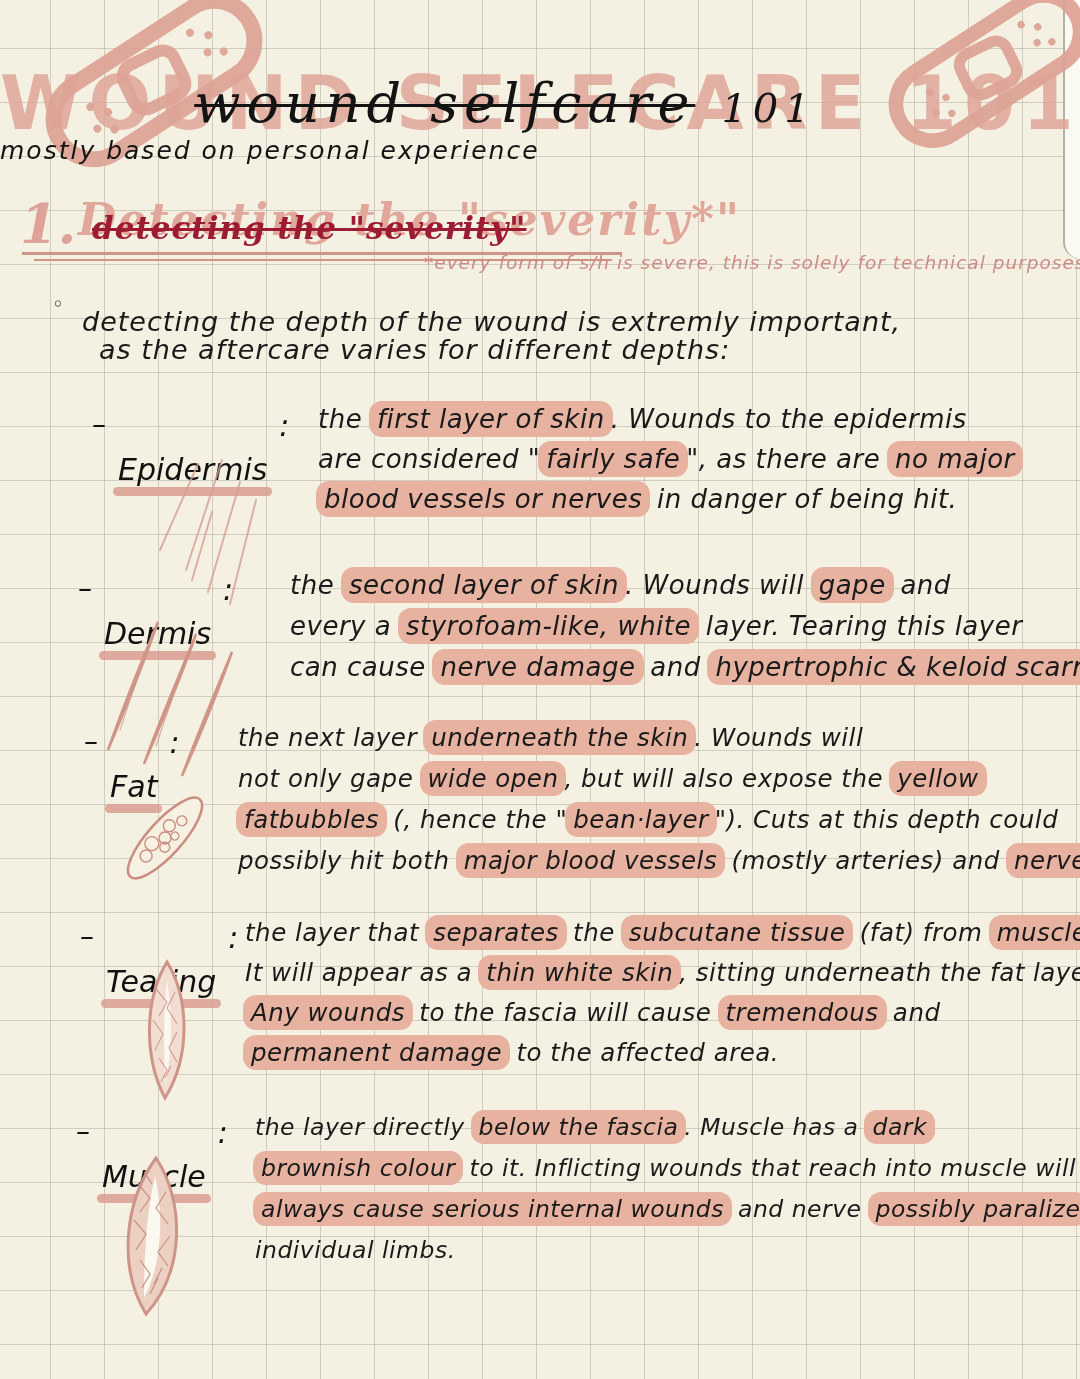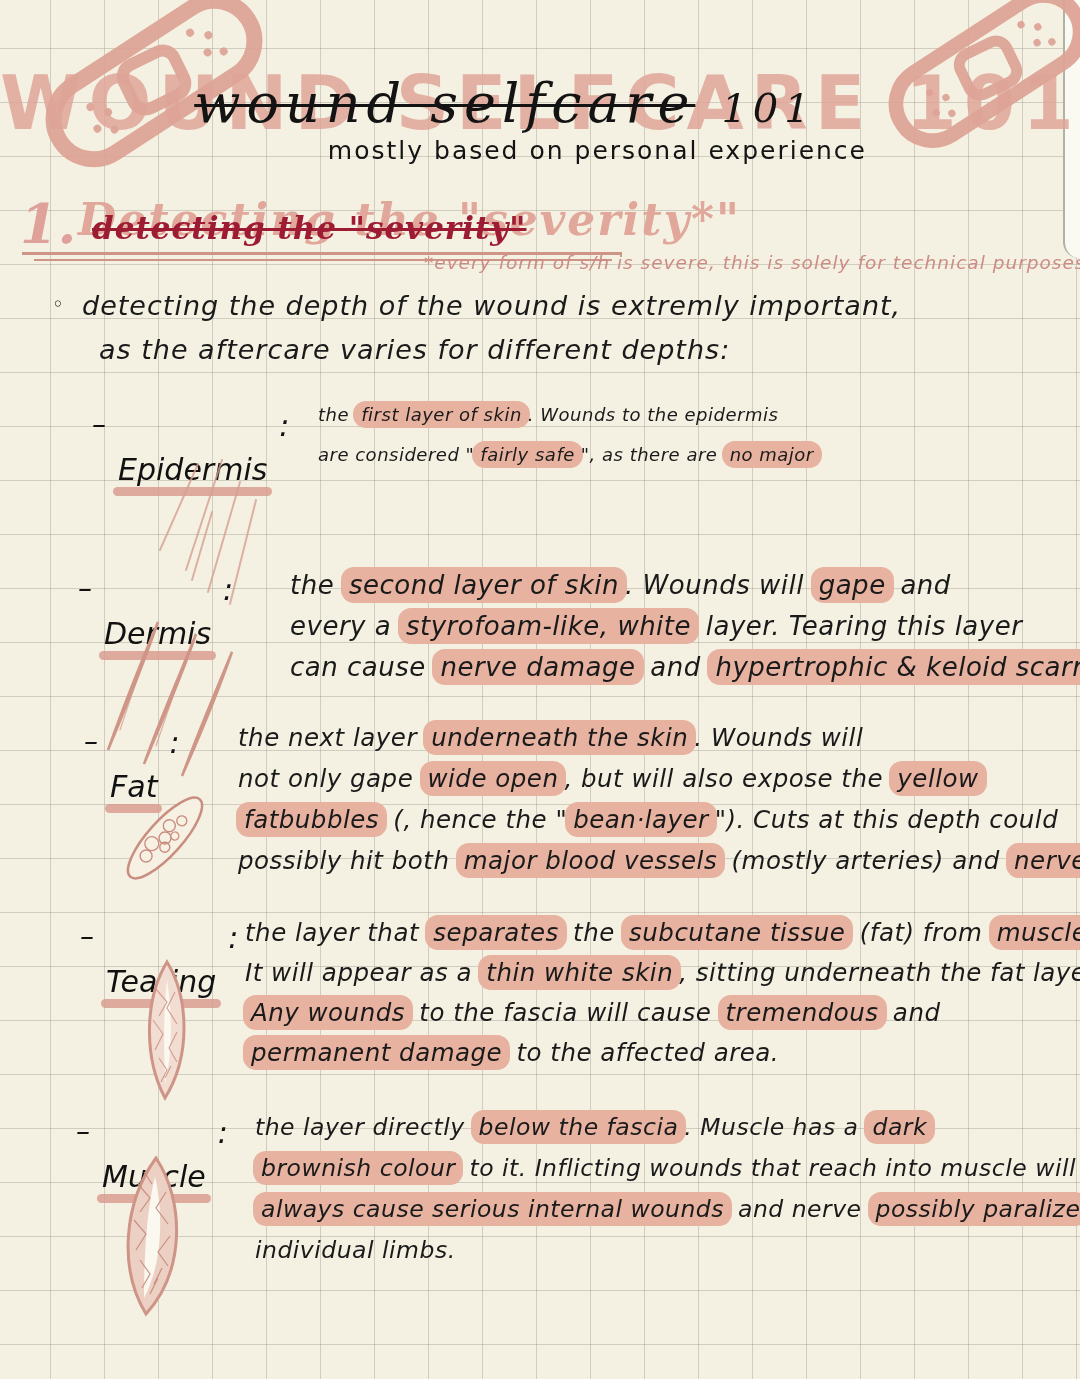--- a/index.html
+++ b/index.html
@@ -26,56 +26,56 @@
 
   
   .bubble-title{left:0;top:60px;width:1080px;text-align:center;
     font-size:74px;font-weight:bold;letter-spacing:7px;color:#dfa497;opacity:.82;
     font-family:"DejaVu Sans", sans-serif;white-space:nowrap;}
   .script-title{left:0;top:72px;width:1010px;text-align:center;white-space:nowrap;
     font-family:"DejaVu Serif", serif;font-style:italic;font-size:54px;color:#131313;
     letter-spacing:6px;}
   .script-strike{text-decoration:line-through;text-decoration-thickness:3px;}
   .script-num{margin-left:26px;font-size:40px;}
-  .subtitle{left:0;top:136px;width:867px;text-align:right;
-    font-size:25px;color:#141414;letter-spacing:2px;}
+  .subtitle{left:0;top:136px;width:867px;text-align:left;
+    font-style:italic;font-size:25px;color:#141414;letter-spacing:2px;}
 
   
   .sec-head{left:12px;top:190px;width:660px;height:110px;}
   .sec-num{left:8px;top:2px;font-family:"DejaVu Serif", serif;font-style:italic;
     font-weight:bold;font-size:54px;color:#dfa29a;}
   .sec-back{left:66px;top:4px;font-family:"DejaVu Serif", serif;font-style:italic;
     font-weight:bold;font-size:44px;color:#e0a79a;letter-spacing:2px;white-space:nowrap;}
   .sec-front{left:80px;top:20px;font-family:"DejaVu Serif", serif;font-style:italic;
     font-weight:bold;font-size:31px;color:#9e1c33;letter-spacing:1px;white-space:nowrap;
     text-decoration:line-through;text-decoration-thickness:3px;}
   .sec-line1{left:10px;top:62px;width:600px;height:2.5px;background:#cf9488;}
   .sec-line2{left:22px;top:69px;width:578px;height:2px;background:#cf9488;}
   .footnote{left:424px;top:252px;font-style:italic;font-size:18.5px;color:#cc8b84;
     letter-spacing:1px;white-space:nowrap;}
 
   
   .intro{left:52px;top:290px;font-style:italic;font-size:27px;letter-spacing:1px;}
   .intro .bullet{position:absolute;left:0;top:2px;font-size:20px;}
-  .intro-l1{position:absolute;left:30px;top:0;white-space:nowrap;}
+  .intro-l1{position:absolute;left:30px;top:16px;white-space:nowrap;}
   .intro-l2{position:absolute;left:36px;top:44px;white-space:nowrap;margin-left:11px;}
 
   
   .layer-head{display:flex;align-items:flex-start;gap:12px;font-style:italic;
     font-size:30px;color:#111;}
   .layer-head .dash{font-size:28px;}
   .layer-name{position:relative;white-space:nowrap;margin-top:44px;}
   .layer-name::after{content:"";position:absolute;left:-5px;right:-5px;bottom:-9px;
     height:9px;background:#d89e90;border-radius:5px;opacity:.85;}
   .lines{position:absolute;}
   .line{white-space:nowrap;font-style:italic;letter-spacing:.5px;}
   .hl{background:#e7b2a0;border-radius:13px;padding:3px 8px;margin:0 -2px;}
   .tx{}
 
-  .epi-lines  {left:318px;top:404px;font-size:18px;} .epi-lines .line{height:40px;}
+  .epi-lines  {left:318px;top:404px;font-size:26px;} .epi-lines .line{height:40px;}
   .der-lines  {left:290px;top:570px;font-size:26px;} .der-lines .line{height:41px;}
   .fat-lines  {left:238px;top:723px;font-size:24.5px;} .fat-lines .line{height:41px;}
   .fas-lines  {left:245px;top:918px;font-size:24.5px;} .fas-lines .line{height:40px;}
   .mus-lines  {left:255px;top:1113px;font-size:23.5px;} .mus-lines .line{height:41px;}
 
   .doodle svg{display:block;}
 </style>
 </head>
 <body>
 
@@ -147,20 +147,21 @@
         <path d="M70,8 L34,118"></path>
         <path d="M88,30 L56,140"></path>
         <path d="M104,48 L78,152"></path>
         <path d="M60,60 L40,128"></path>
     </g>
   </svg>
 </div>
 <div class="abs lines epi-lines">
   <div class="line"><span class="tx">the </span><span class="hl">first layer of skin</span><span class="tx">. Wounds to the epidermis</span></div>
   <div class="line"><span class="tx">are considered "</span><span class="hl">fairly safe</span><span class="tx">", as there are </span><span class="hl">no major</span></div>
+  <div class="line"><span class="hl">blood vessels or nerves</span><span class="tx"> in danger of being hit.</span></div>
 </div>
 
 <div class="abs layer-head" style="left:78px;top:572px;">
   <span class="dash">–</span>
   <span class="layer-name">Dermis</span>
   <span>:</span>
 </div>
 <div class="abs doodle" style="left:100px;top:612px;">
   <svg width="150" height="170" viewBox="0 0 150 170">
     <g stroke="#cf9688" stroke-width="2.5" fill="none" stroke-linecap="round">

